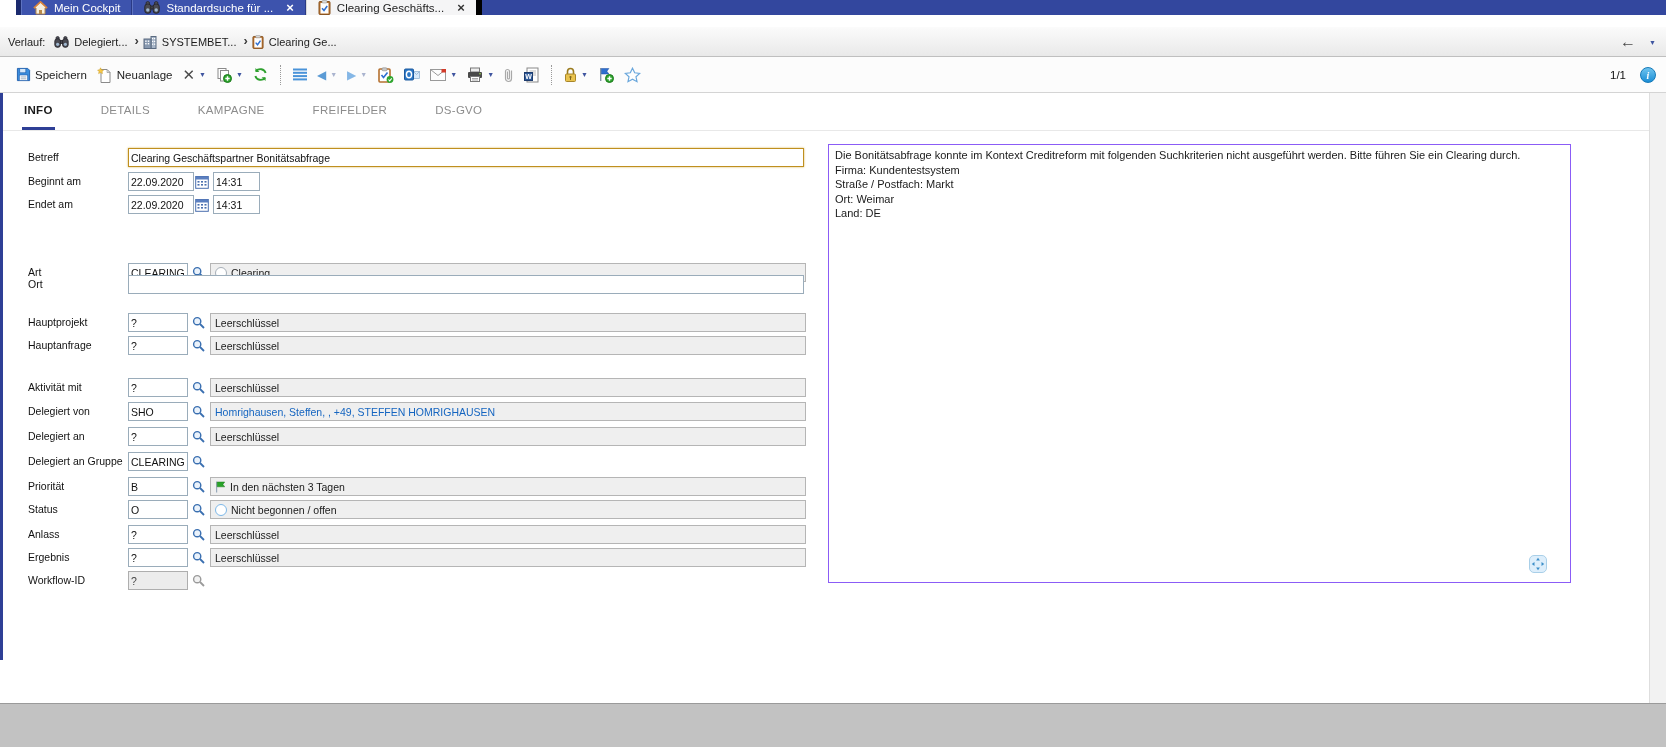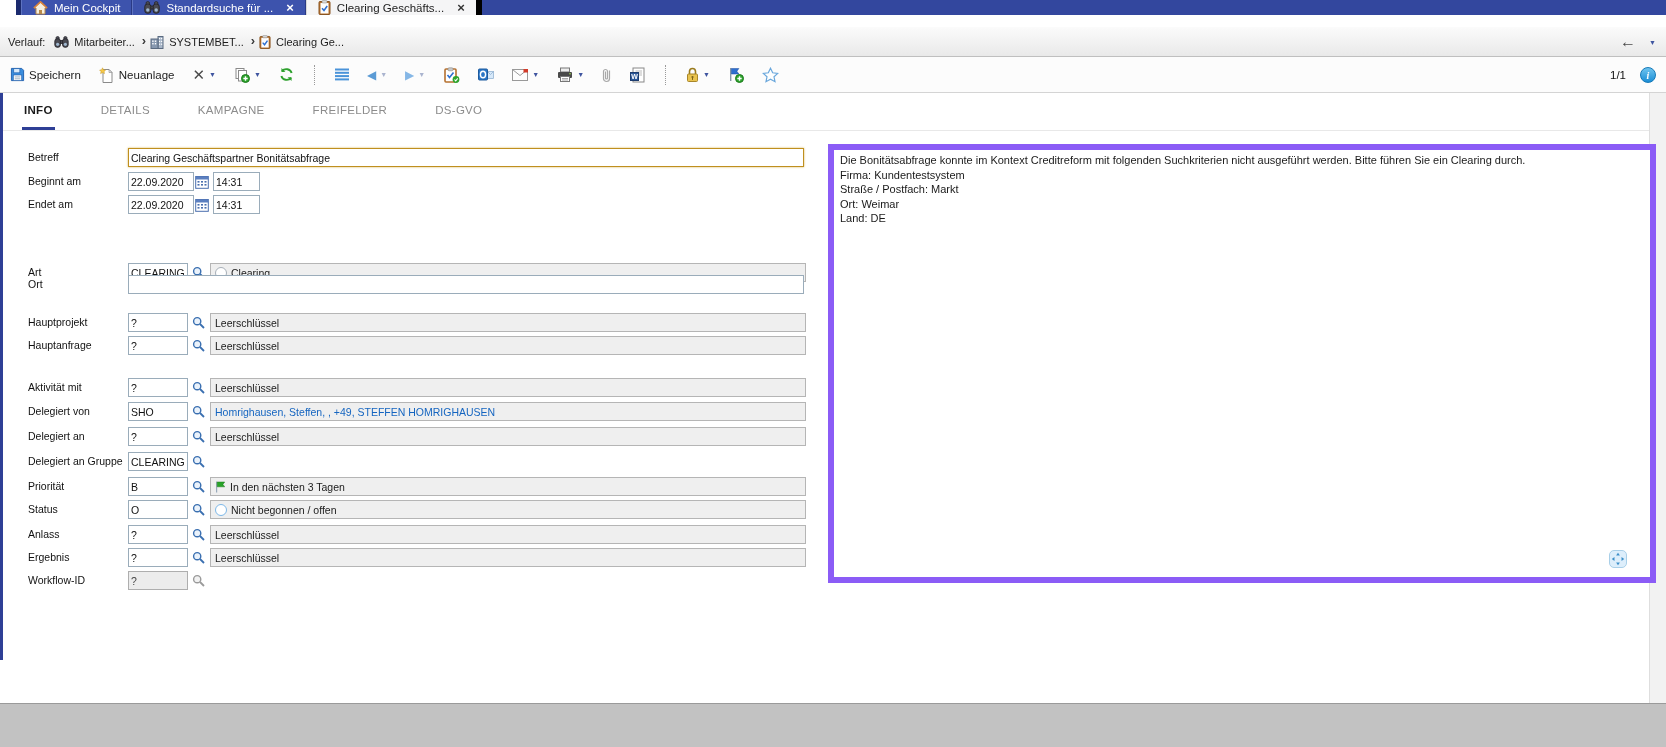--- a/index.html
+++ b/index.html
@@ -22,21 +22,21 @@
     background:linear-gradient(#fbfbfb,#e9e9e9);border-bottom:1px solid #bfbfbf;
     display:flex;align-items:center;font-size:11px;color:#1c1c1c;padding-left:8px;box-sizing:border-box;}
   .crumb{display:flex;align-items:center;gap:5px;margin-right:7px;}
   .crumb-sep{font-weight:700;font-size:13px;color:#3a3a3a;margin:0 4px 2px 0;}
   .crumb-nav{position:absolute;right:10px;top:0;height:30px;display:flex;align-items:center;gap:13px;}
   .back-arrow{font-size:16px;font-weight:700;color:#4a4a4a;line-height:16px;}
   .caret{font-size:7px;color:#3f55a0;line-height:7px;}
   .caret.dim{color:#aab4cf;}
   
   .toolbar{position:absolute;left:0;top:57px;width:1666px;height:36px;background:#fcfcfc;
-    border-bottom:1px solid #d4d4d4;display:flex;align-items:center;padding-left:9px;box-sizing:border-box;gap:16px;}
+    border-bottom:1px solid #d4d4d4;display:flex;align-items:center;padding-left:15px;box-sizing:border-box;gap:8px;}
   .tbtn{display:inline-flex;align-items:center;gap:4px;font-size:11.5px;color:#1c1c1c;padding:2px 1px;cursor:default;}
   .tsep{height:20px;border-left:1px dotted #9a9a9a;margin:0 3px;}
   .xglyph{font-size:15px;font-weight:700;color:#4a4a4a;line-height:15px;}
   .navtri{font-size:12px;line-height:12px;}
   .toolbar-right{position:absolute;right:10px;top:57px;height:36px;display:flex;align-items:center;gap:14px;}
   .pager{font-size:11.5px;color:#111111;}
   .info-badge{width:14px;height:14px;border-radius:50%;background:linear-gradient(#6fc4ef,#1b8ed6);
     border:1px solid #1579b8;color:#ffffff;font:italic 700 10px "Liberation Serif",serif;
     display:flex;align-items:center;justify-content:center;}
   
@@ -64,21 +64,21 @@
   .calbtn{position:absolute;left:194px;top:1px;width:16px;height:17px;border:0;background:transparent;padding:0;display:flex;align-items:center;justify-content:center;}
   .mag{position:absolute;left:191px;top:2px;width:14px;height:14px;display:flex;align-items:center;justify-content:center;}
   .desc{position:absolute;left:210px;top:0;width:586px;height:17px;background:#efefef;border:1px solid #b5b5b5;
     display:flex;align-items:center;gap:4px;padding:0 4px;overflow:hidden;white-space:nowrap;color:#1a1a1a;}
   .desc .txt{overflow:hidden;text-overflow:clip;white-space:nowrap;}
   .desc .txt.link{color:#1565c0;}
   .circ{width:10px;height:10px;border-radius:50%;flex:0 0 auto;background:#ffffff;}
   .circ.gray{border:1.5px solid #a7afb8;}
   .circ.blue{border:1.5px solid #7db8e8;}
   
-  .panel{position:absolute;left:828px;top:144px;width:828px;height:439px;border:6px solid #8b5cf6;background:#ffffff;box-sizing:border-box;}
+  .panel{position:absolute;left:828px;top:144px;width:743px;height:439px;border:1px solid #8b5cf6;background:#ffffff;box-sizing:border-box;}
   .panel-text{padding:3px 6px;font-size:11px;line-height:14.5px;color:#1a1a1a;}
   .panel-text .para{max-width:740px;}
   .move-handle{position:absolute;right:23px;bottom:9px;width:18px;height:18px;}
   svg{display:block;}
 </style>
 </head>
 <body>
 
 <div class="tabbar">
   <div class="tabbar-edge"></div>
@@ -128,21 +128,21 @@
       <svg width="15" height="12" viewBox="0 0 16 13">
           <rect x="2.2" y="0.8" width="3.2" height="3" rx="1" fill="#5a5a64" stroke="#26262c"></rect>
           <rect x="10.6" y="0.8" width="3.2" height="3" rx="1" fill="#5a5a64" stroke="#26262c"></rect>
           <rect x="6" y="5" width="4" height="3" fill="#4a4a52" stroke="#26262c"></rect>
           <rect x="0.8" y="3" width="6" height="9.2" rx="2.5" fill="#4a4a52" stroke="#26262c"></rect>
           <rect x="9.2" y="3" width="6" height="9.2" rx="2.5" fill="#4a4a52" stroke="#26262c"></rect>
           <circle cx="3.8" cy="9" r="1.7" fill="#9fb7cf"></circle>
           <circle cx="12.2" cy="9" r="1.7" fill="#9fb7cf"></circle>
         </svg>
     </span>
-    <span>Mitarbeiter...</span>
+    <span>Delegiert...</span>
   </span>
   <span class="crumb-sep">›</span>
   <span class="crumb">
     <span>
       <svg width="14" height="14" viewBox="0 0 14 14">
           <rect x="8" y="1.5" width="5" height="12" fill="#a8b6c8" stroke="#5a6a80"></rect>
           <rect x="1" y="4" width="7" height="9.5" fill="#8899b0" stroke="#5a6a80"></rect>
           <g fill="#ffffff">
             <rect x="2.2" y="5.5" width="1.4" height="1.4"></rect>
             <rect x="4.8" y="5.5" width="1.4" height="1.4"></rect>

